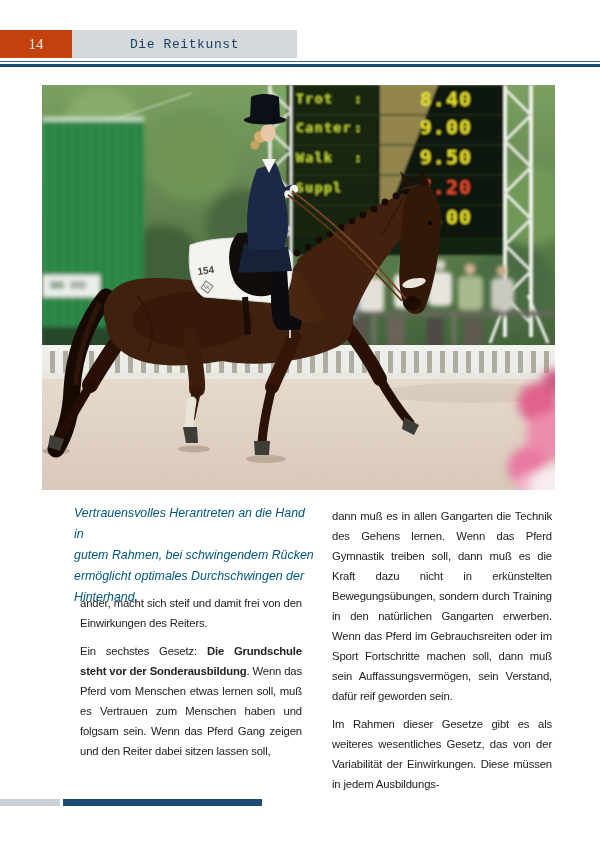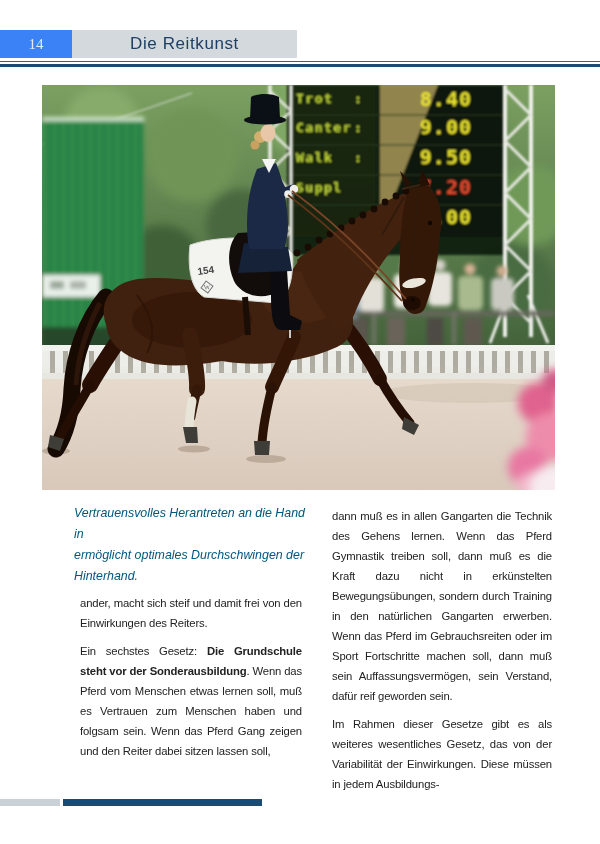--- a/index.html
+++ b/index.html
@@ -1,25 +1,25 @@
 <!DOCTYPE html>
 <html lang="de"><head>
 <meta charset="utf-8">
 <title>Die Reitkunst</title>
 <style>
   html,body{margin:0;padding:0;background:#888;}
   .page{position:relative;width:600px;height:844px;background:#ffffff;overflow:hidden;
         font-family:"Liberation Sans",sans-serif;}
   
-  .hdr-numbox{position:absolute;left:0;top:30px;width:72px;height:28px;background:#3b82f6;
+  .hdr-numbox{position:absolute;left:0;top:30px;width:72px;height:28px;background:#c2410c;
               display:flex;align-items:center;justify-content:center;}
   .hdr-numbox span{color:#e6ecf2;font-family:"Liberation Serif",serif;font-size:15px;}
   .hdr-titlebox{position:absolute;left:72px;top:30px;width:225px;height:28px;background:#d3d9dd;
                 display:flex;align-items:center;justify-content:center;}
-  .hdr-titlebox span{color:#1f3f63;font-family:Liberation Sans, sans-serif;font-size:17px;letter-spacing:.6px;}
+  .hdr-titlebox span{color:#1f3f63;font-family:Liberation Mono, monospace;font-size:13px;letter-spacing:.6px;}
   .rule-thin{position:absolute;left:0;top:61px;width:600px;height:1.4px;background:#35608a;}
   .rule-thick{position:absolute;left:0;top:64px;width:600px;height:3.4px;background:#1b4a72;}
   
   .photo{position:absolute;left:42px;top:85px;width:513px;height:405px;margin:0;}
   .photo svg{display:block;}
   .sb-label{font-family:"DejaVu Sans Mono",monospace;font-weight:bold;font-size:13px;
             fill:#c3d838;letter-spacing:1.5px;}
   .sb-colon{font-family:"DejaVu Sans Mono",monospace;font-weight:bold;font-size:13px;fill:#c3d838;}
   .sb-score{font-family:"DejaVu Sans Mono",monospace;font-weight:bold;font-size:20px;
             fill:#e9e22f;letter-spacing:1px;}
@@ -313,20 +313,21 @@
         <circle cx="252" cy="104" r="4.3" fill="#f0efe9"></circle>
         <circle cx="246" cy="109" r="3.8" fill="#f0efe9"></circle>
         <path d="M250 106 Q310 150 364 214" stroke="#7a4526" stroke-width="1.8" fill="none"></path>
         <path d="M246 110 Q305 155 360 216" stroke="#5e3419" stroke-width="1.8" fill="none"></path>
       </g>
     </svg>
   </figure>
 
   <div class="caption">
     <div>Vertrauensvolles Herantreten an die Hand in</div>
+    <div>gutem Rahmen, bei schwingendem Rücken</div>
     <div>ermöglicht optimales Durchschwingen der</div>
     <div>Hinterhand.</div>
   </div>
 
   <div class="col col-left">
     <p>ander, macht sich steif und damit frei von den Einwirkungen des Reiters.</p>
     <p><span>Ein sechstes Gesetz: </span><span class="bold">Die Grundschule steht vor der Sonderausbildung</span><span>. Wenn das Pferd vom Menschen etwas lernen soll, muß es Vertrauen zum Menschen haben und folgsam sein. Wenn das Pferd Gang zeigen und den Reiter dabei sitzen lassen soll,</span></p>
   </div>
 
   <div class="col col-right">

